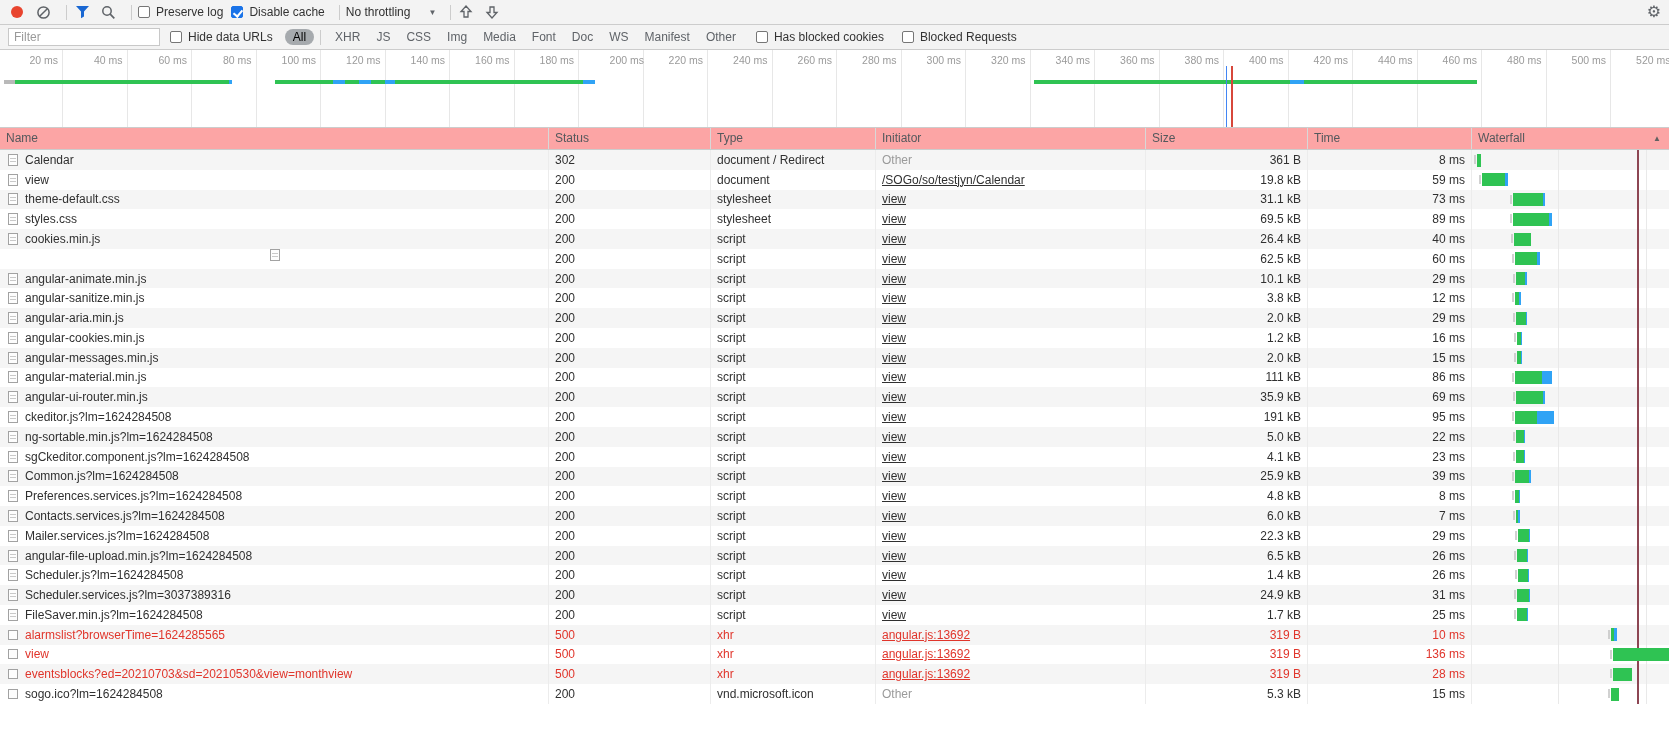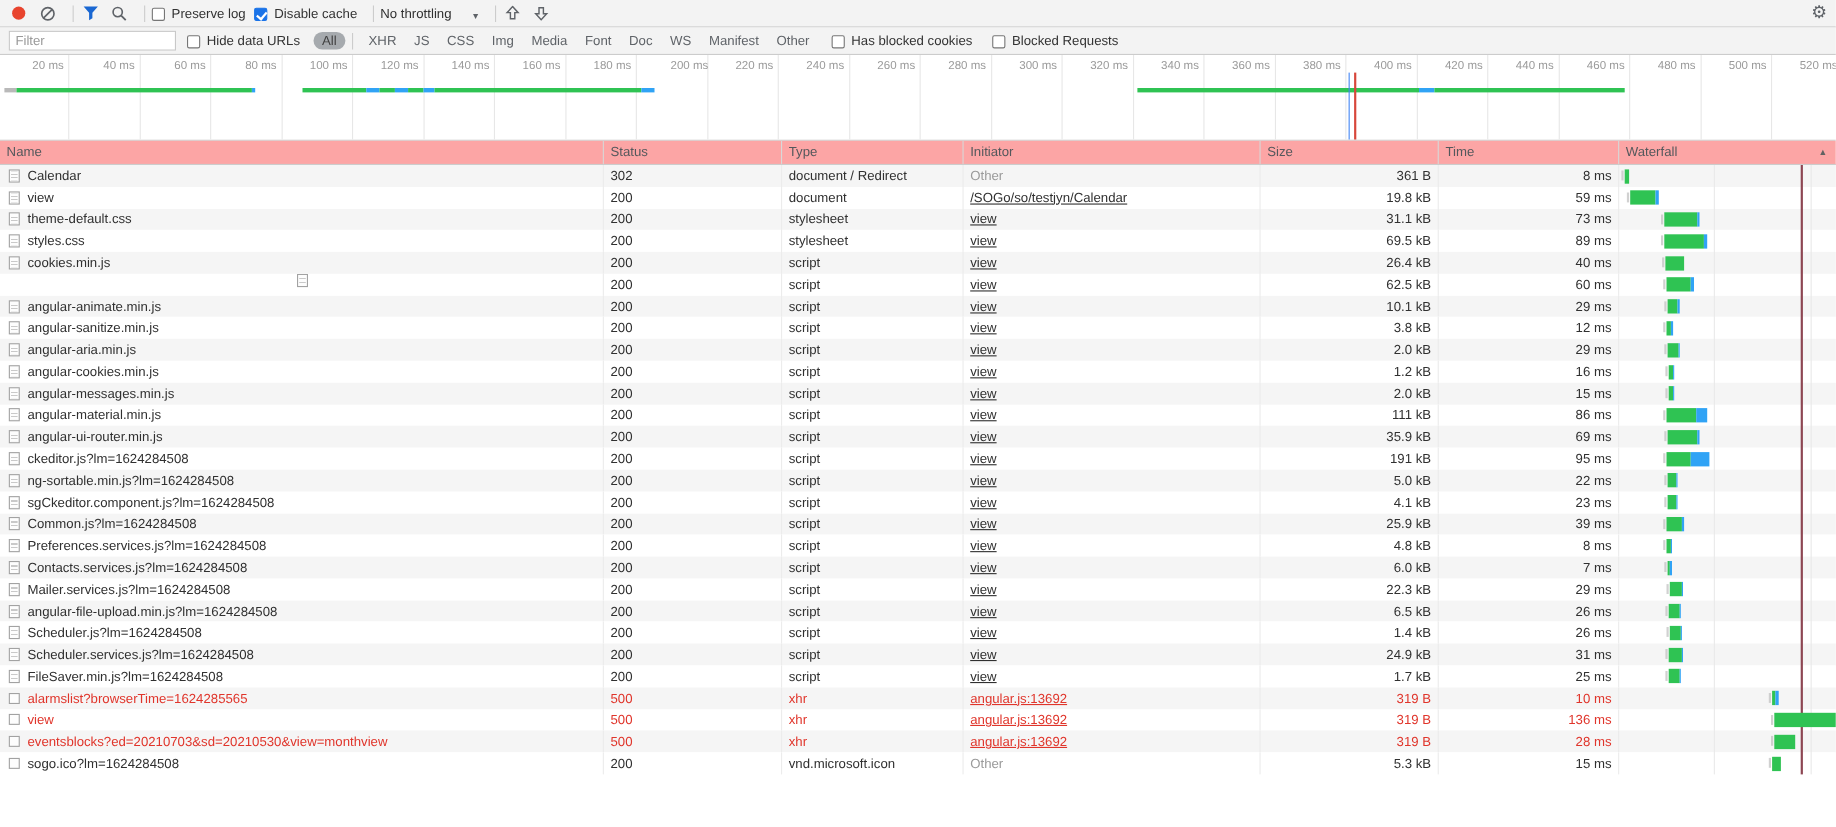--- a/index.html
+++ b/index.html
@@ -2,37 +2,37 @@
 <html><head>
 <meta charset="utf-8">
 <style>
   html,body{margin:0;padding:0;background:#fff;}
   .app{position:relative;width:1669px;height:752px;background:#fff;overflow:hidden;
        font-family:"Liberation Sans",sans-serif;font-size:12px;color:#303030;
        -webkit-font-smoothing:antialiased;}
   
   .toolbar{display:flex;align-items:center;height:24px;background:#f3f3f3;
            border-bottom:1px solid #ccc;padding:0 8px;box-sizing:content-box;}
-  .tb-item{display:flex;align-items:flex-end;margin-right:8px;}
+  .tb-item{display:flex;align-items:center;margin-right:8px;}
   .sep{width:1px;height:15px;background:#ccc;margin:0 6px;}
   .record-dot{width:12px;height:12px;border-radius:50%;}
   .icon-btn{display:flex;align-items:center;justify-content:center;width:18px;height:18px;}
   .cbx{width:12px;height:12px;border:1px solid #767676;border-radius:2px;background:#fff;
        box-sizing:border-box;position:relative;flex:0 0 auto;}
   .cbx.checked{background:#1a73e8;border-color:#1a73e8;}
   .cbx.checked::after{content:"";position:absolute;left:2.5px;top:0.5px;width:4px;height:7px;
        border:solid #fff;border-width:0 2px 2px 0;transform:rotate(40deg);}
   .cbx-label{margin-left:6px;color:#333;}
   .dd-caret{font-size:8px;color:#5f6368;margin-left:18px;}
   .gear{margin-left:auto;font-size:16px;color:#5f6368;line-height:1;}
   
   .filter-input{width:152px;height:18px;border:1px solid #c8c8c8;background:#fff;
        font-family:"Liberation Sans",sans-serif;font-size:12px;padding:0 5px;color:#333;outline:none;box-sizing:border-box;}
   .filter-input::placeholder{color:#9a9a9a;}
-  .pill{background:#a6aaae;color:#404040;border-radius:9px;padding:2px 8px;line-height:1;}
+  .pill{background:#a6aaae;color:#000000;border-radius:9px;padding:2px 8px;line-height:1;}
   .ftype{color:#5f6368;padding:0 8px;}
   
   .overview{position:relative;height:77px;background:#fff;border-bottom:1px solid #ccc;overflow:hidden;}
   .ov-grid{position:absolute;top:0;bottom:0;width:1px;background:#e7e7e7;}
   .ov-label{position:absolute;top:4px;width:44px;text-align:right;font-size:10.5px;color:#9a9a9a;}
   .ov-seg{position:absolute;top:30px;height:4px;}
   .ov-evline{position:absolute;top:16px;bottom:0;}
   
   .grid-header{position:relative;display:flex;height:21px;background:#fca5a5;
        border-bottom:1px solid #ccc;line-height:21px;color:#54585c;}
@@ -618,21 +618,21 @@
         <div class="cell right rowtxt" style="width: 164px;">26 ms</div>
         <div class="cell wf-cell" style="width: 198px;">
           <div class="wf-tick" style="left: 43px;"></div>
           <div class="wf-bar" style="left: 46px; width: 10px; background: rgb(47, 195, 83);"></div>
           <div class="wf-bar" style="left: 56px; width: 1px; background: rgb(48, 163, 245);"></div>
         </div>
       </div>
       <div class="nrow odd">
         <div class="cell name-cell rowtxt" style="width: 548px;">
           <div class="doc-icon"></div>
-          <span class="rowtxt">Scheduler.services.js?lm=1624284508</span>
+          <span class="rowtxt">Scheduler.services.js?lm=3037389316</span>
         </div>
         <div class="cell rowtxt" style="width: 162px;">200</div>
         <div class="cell rowtxt" style="width: 165px;">script</div>
         <div class="cell" style="width: 270px;">
           <span class="init-link rowtxt">view</span>
         </div>
         <div class="cell right rowtxt" style="width: 162px;">24.9 kB</div>
         <div class="cell right rowtxt" style="width: 164px;">31 ms</div>
         <div class="cell wf-cell" style="width: 198px;">
           <div class="wf-tick" style="left: 42px;"></div>

